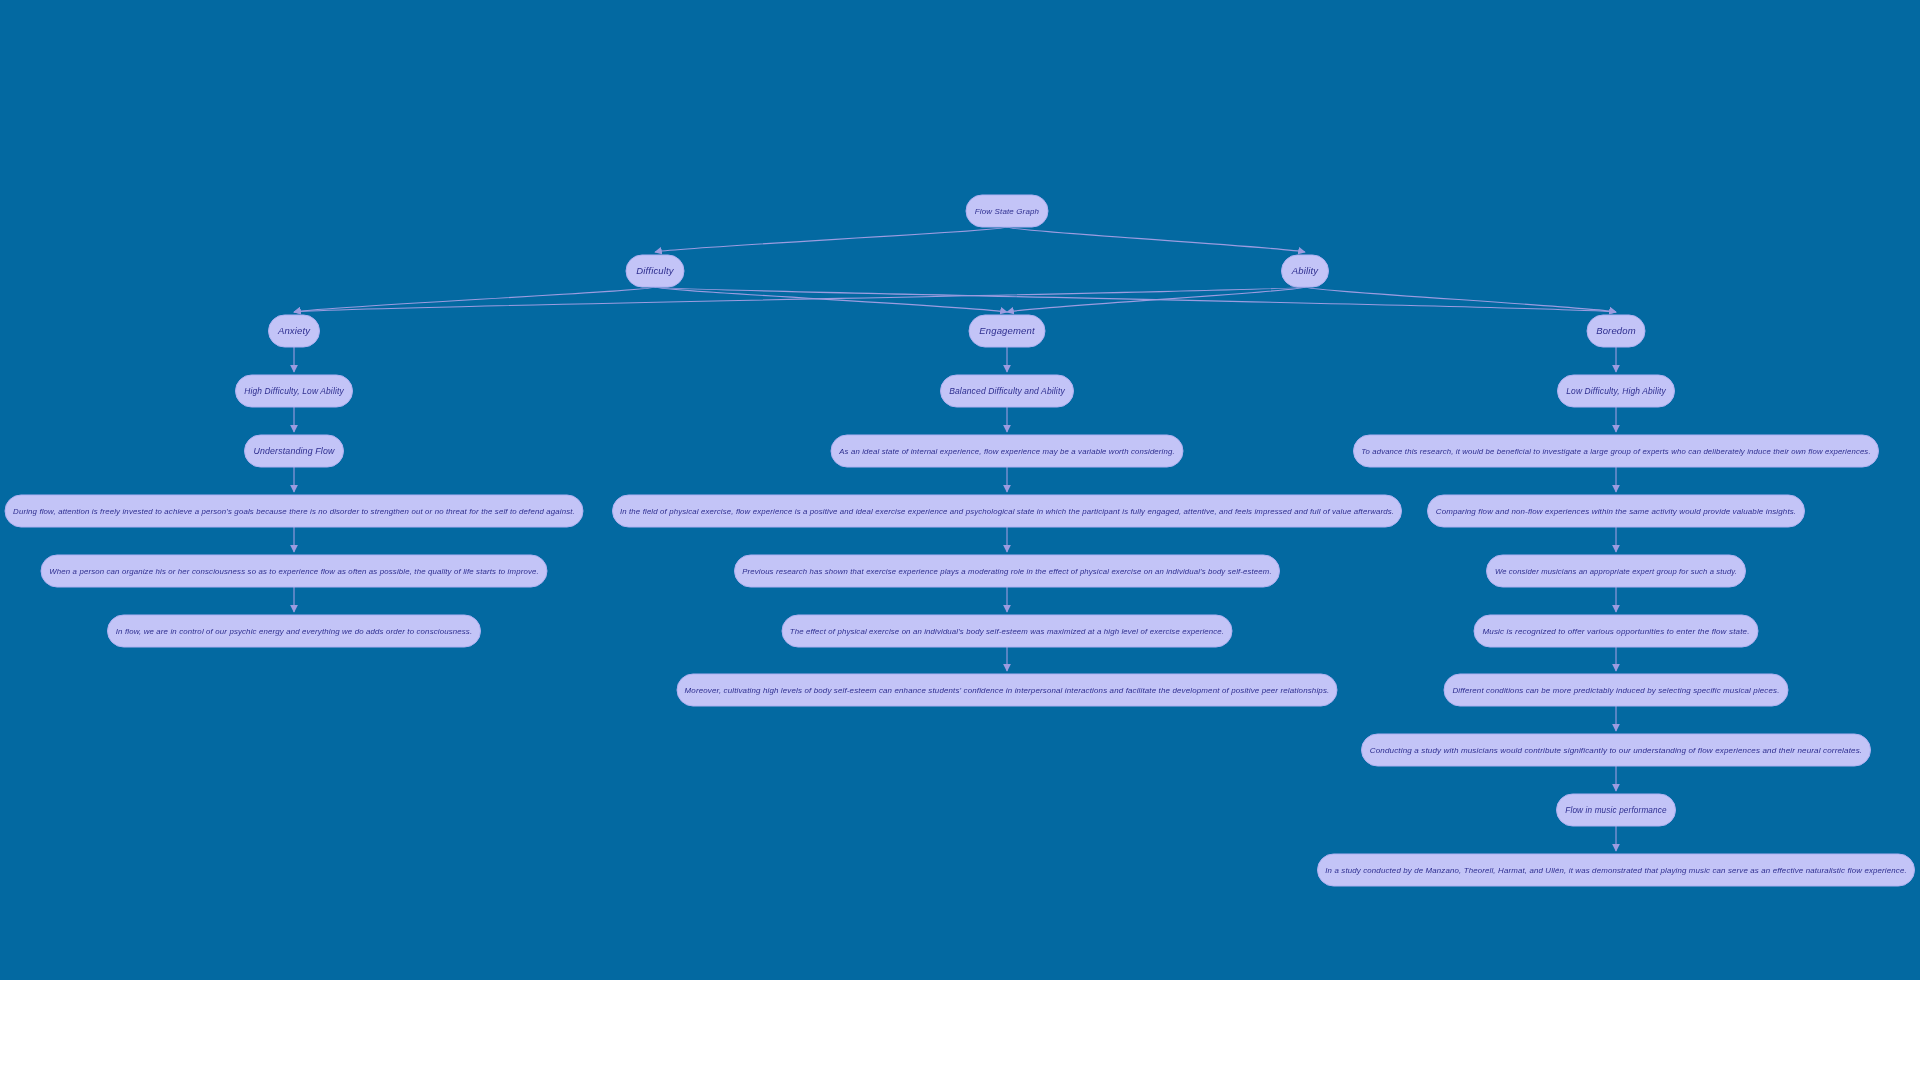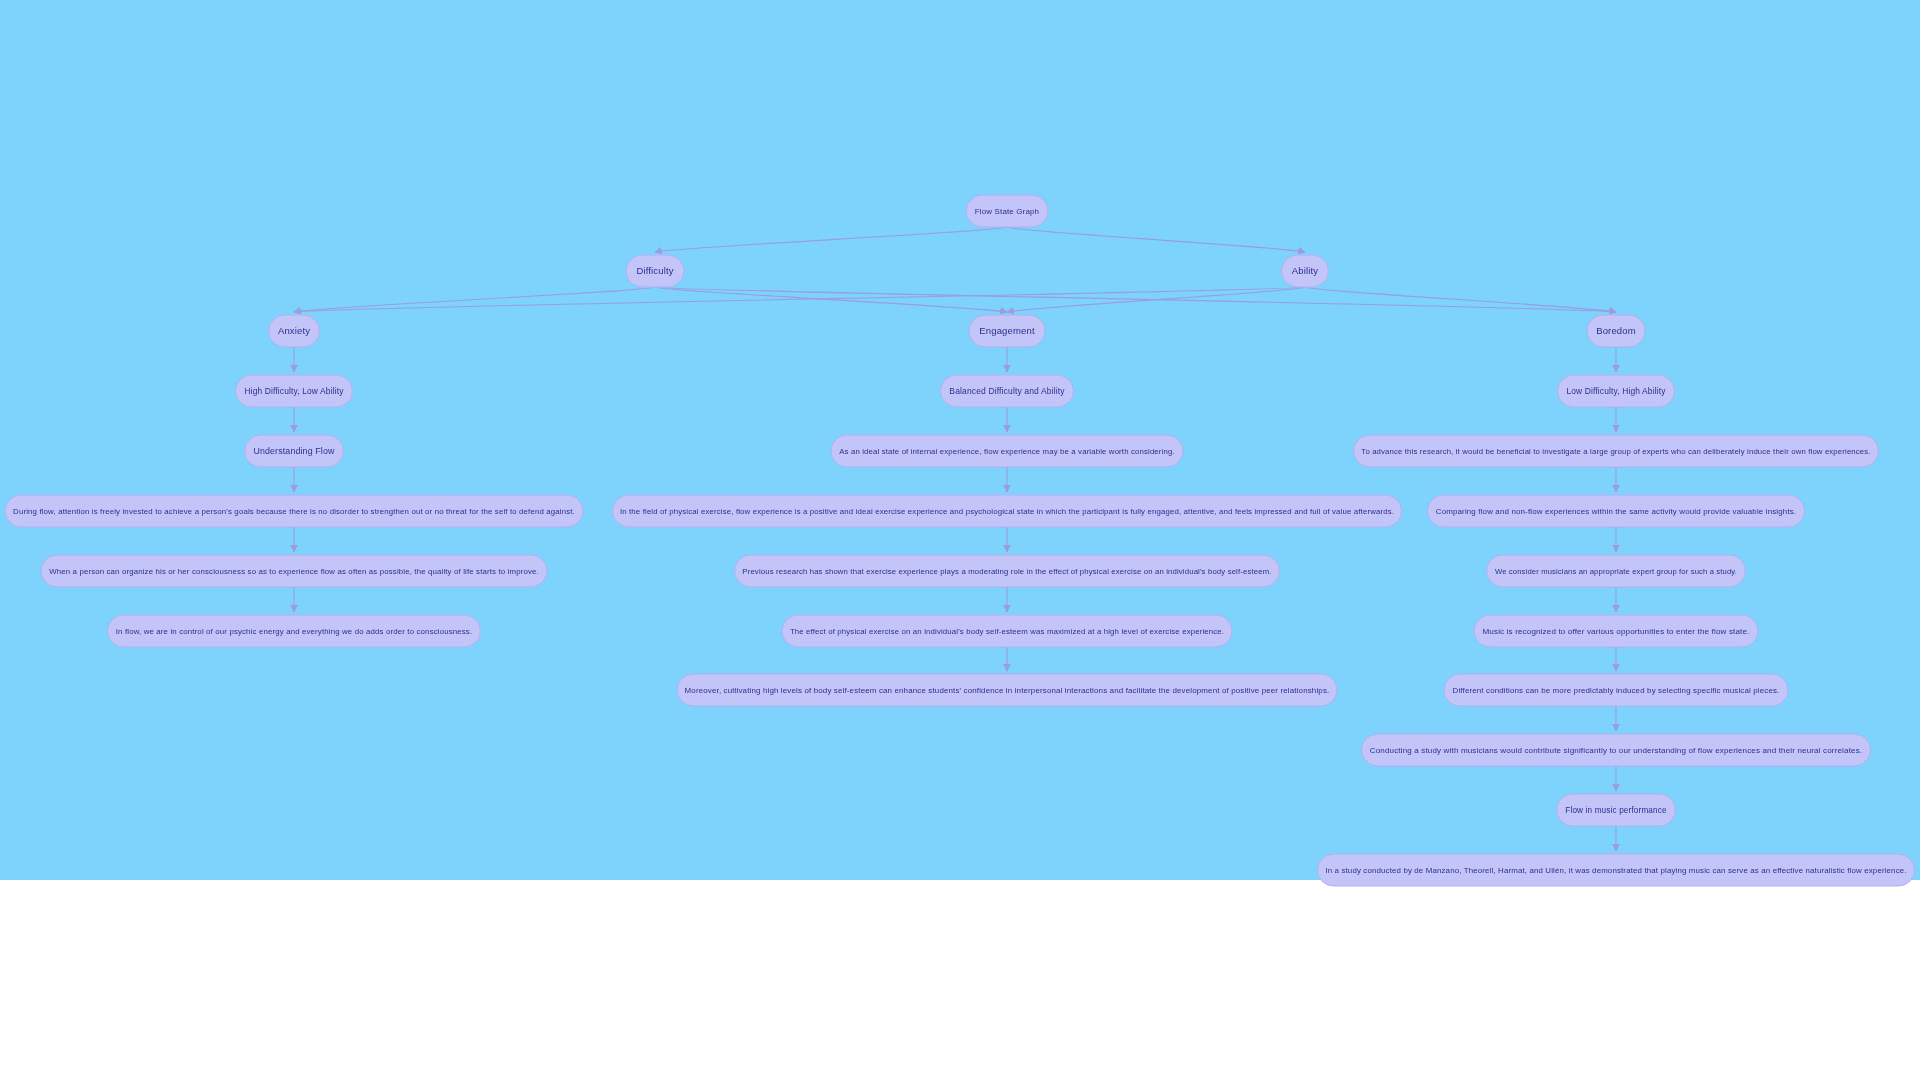--- a/index.html
+++ b/index.html
@@ -7,22 +7,23 @@
     padding: 0;
     background: #ffffff;
     width: 1920px;
     height: 1080px;
     overflow: hidden;
     font-family: "Liberation Sans", sans-serif;
   }
   #canvas {
     position: relative;
     width: 1920px;
-    height: 880px;
-    background: #7dd3fc;
+    height: 980px;
+    background: #0369a1;
+    font-style: italic;
   }
   svg#graph {
     position: absolute;
     left: 0;
     top: 0;
     width: 1920px;
     height: 1080px;
   }
   .edge-path {
     fill: none;

